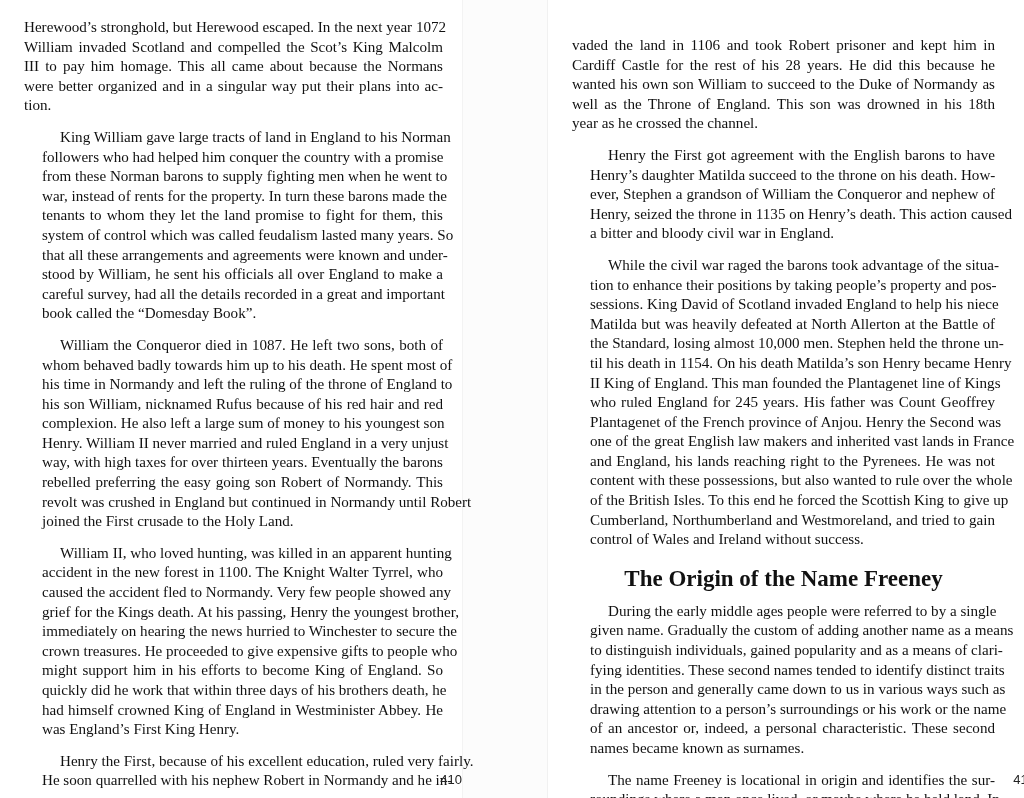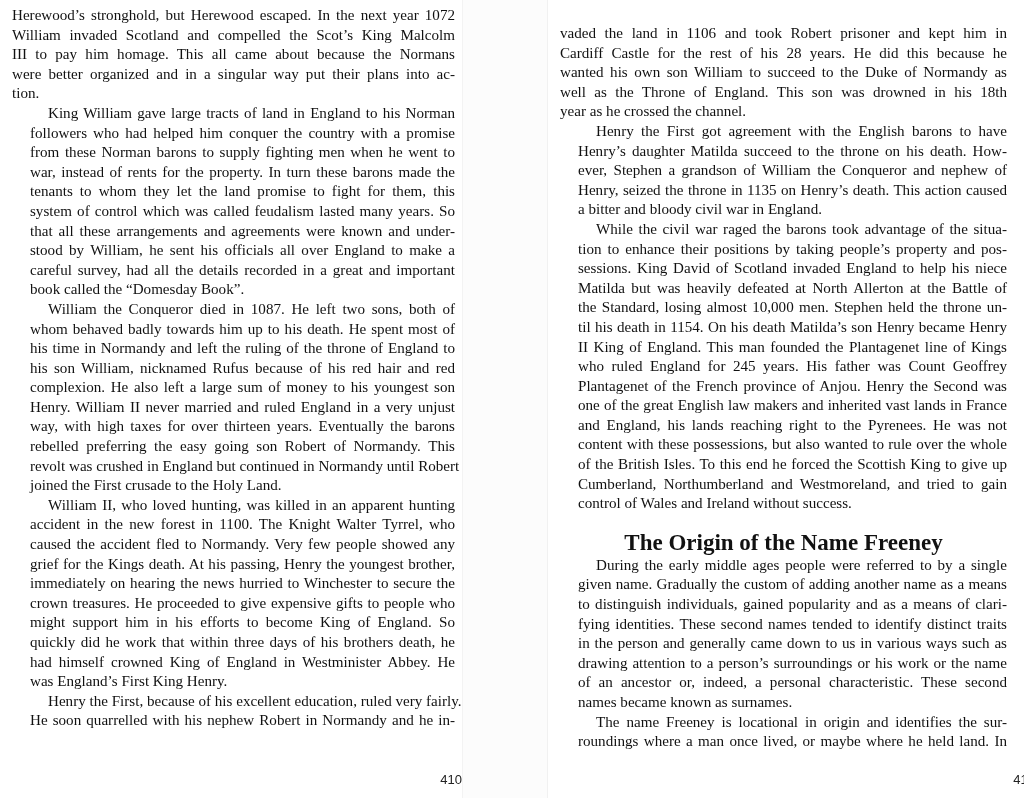--- a/index.html
+++ b/index.html
@@ -52,21 +52,21 @@
     left: 12px;
     top: 6px;
     width: 443px;
   }
   .page-right .text-block {
     left: 12px;
     top: 24px;
     width: 447px;
   }
   .text-block p {
-    margin: 0;
+    margin: 12px;
     text-indent: 18px;
     text-align: justify;
   }
   .text-block p.cont {
     text-indent: 0;
   }
   .line {
     display: block;
     text-align: justify;
     text-align-last: justify;

